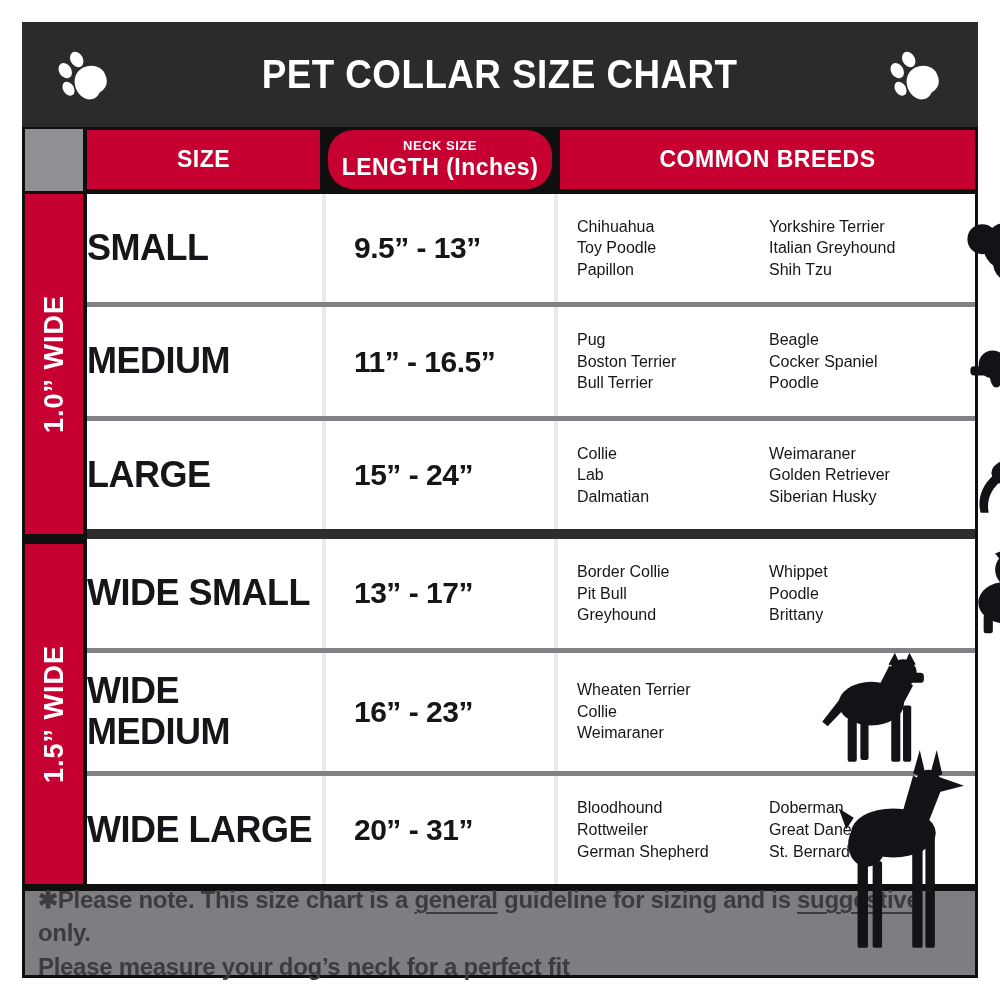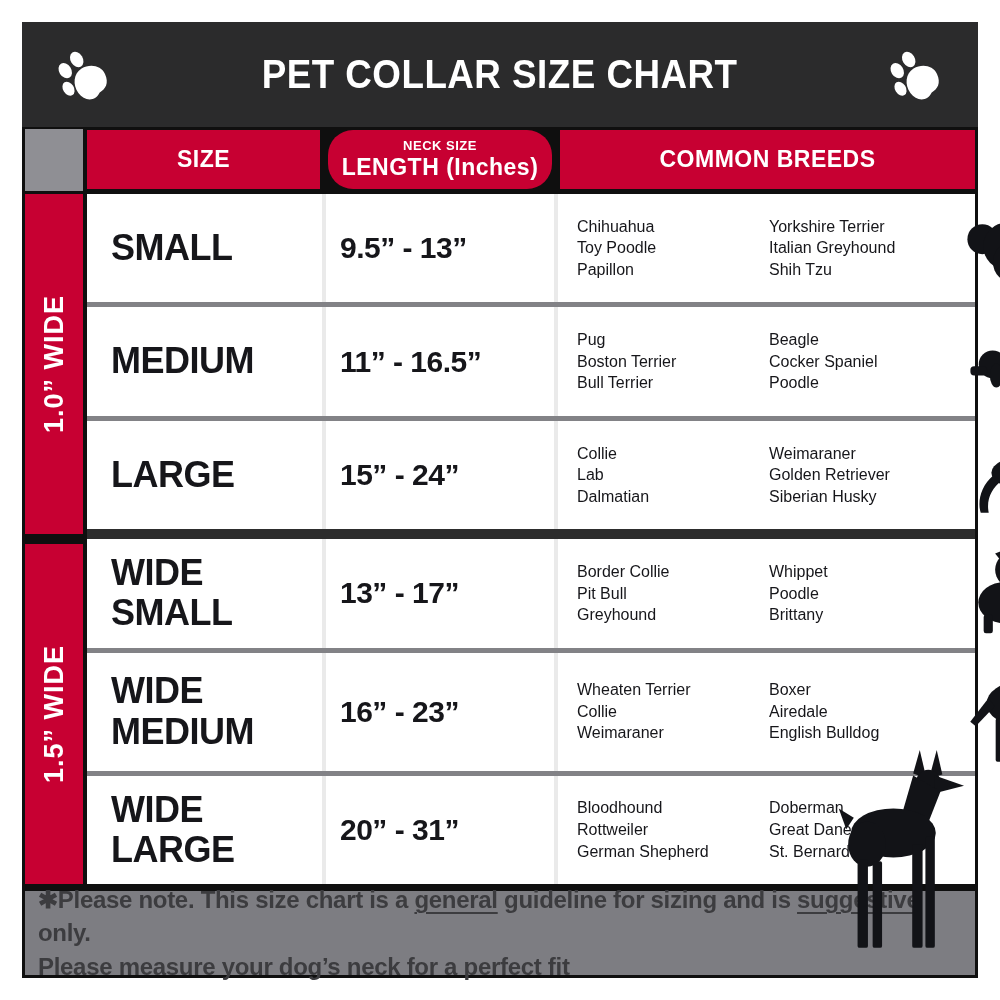--- a/index.html
+++ b/index.html
@@ -31,22 +31,22 @@
   .strip-1{top:172px;height:340px;}
   .strip-2{top:522px;height:340px;}
   
   .tbody{position:absolute;left:65px;top:172px;width:888px;height:690px;background:#fff;display:flex;flex-direction:column;}
   .coldivider{position:absolute;top:0;bottom:0;width:4px;background:var(--coldiv);z-index:1;}
   .cd1{left:235px;} .cd2{left:467px;}
   .sep{position:relative;z-index:2;width:100%;}
   .sep-gray{height:5px;background:var(--rowsep);}
   .sep-dark{height:10px;background:var(--sectionsep);}
   .row{flex:1;display:grid;grid-template-columns:239px 232px 1fr;align-items:center;position:relative;}
-  .cell-size{padding-left:24px;font-size:36px;font-weight:bold;color:var(--ink);letter-spacing:-.5px;line-height:1.12;}
-  .cell-len{padding-left:14px;font-size:30px;font-weight:bold;color:var(--ink);letter-spacing:-.5px;}
+  .cell-size{font-size:36px;font-weight:bold;color:var(--ink);letter-spacing:-.5px;line-height:1.12;}
+  .cell-len{padding-left:28px;font-size:30px;font-weight:bold;color:var(--ink);letter-spacing:-.5px;}
   .cell-breeds{display:flex;align-items:center;height:100%;position:relative;gap:44px;}
   .breed-list{list-style:none;font-size:16px;color:var(--ink);line-height:1.35;}
   .breed-col1{width:148px;margin-left:19px;}
   .breed-col2{width:150px;}
   .dogzone{flex:1;position:relative;height:100%;display:flex;align-items:center;justify-content:center;}
   .dog{fill:#121317;}
   .dog-std{height:88px;width:auto;}
   .dog-shep{height:102px;}
   .dog-pit{height:118px;position:relative;top:-2px;}
   .dog-dob{position:absolute;height:212px;bottom:-78px;right:6px;z-index:6;}
@@ -234,25 +234,20 @@
 
     <div class="row">
       <div class="cell-size">WIDE MEDIUM</div>
       <div class="cell-len">16” - 23”</div>
       <div class="cell-breeds">
         <ul class="breed-list breed-col1">
           <li>Wheaten Terrier</li>
           <li>Collie</li>
           <li>Weimaraner</li>
         </ul>
-        <ul class="breed-list breed-col2">
-          <li>Boxer</li>
-          <li>Airedale</li>
-          <li>English Bulldog</li>
-        </ul>
         <div class="dogzone">
           <svg class="dog dog-pit" viewBox="0 0 125 130">
             <polygon points="88,2 95,18 81,15"></polygon>
               <polygon points="104,2 97,18 111,15"></polygon>
             <circle cx="97" cy="24" r="15"></circle>
               <rect x="102" y="24" width="18" height="11" rx="4"></rect>
             <polygon points="82,16 108,38 90,72 62,55"></polygon>
             <ellipse cx="62" cy="58" rx="36" ry="24"></ellipse>
             <polygon points="28,52 8,78 14,83 35,61"></polygon>
             <rect x="36" y="74" width="10" height="48" rx="2"></rect>

